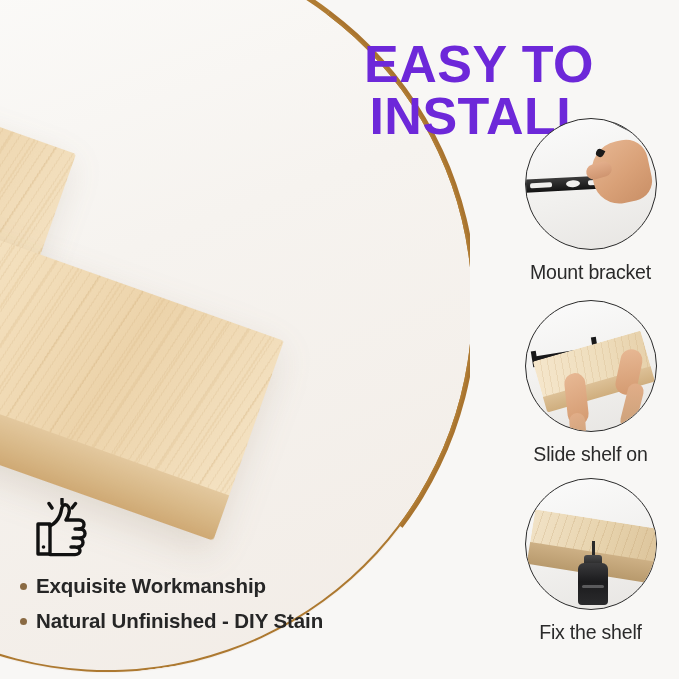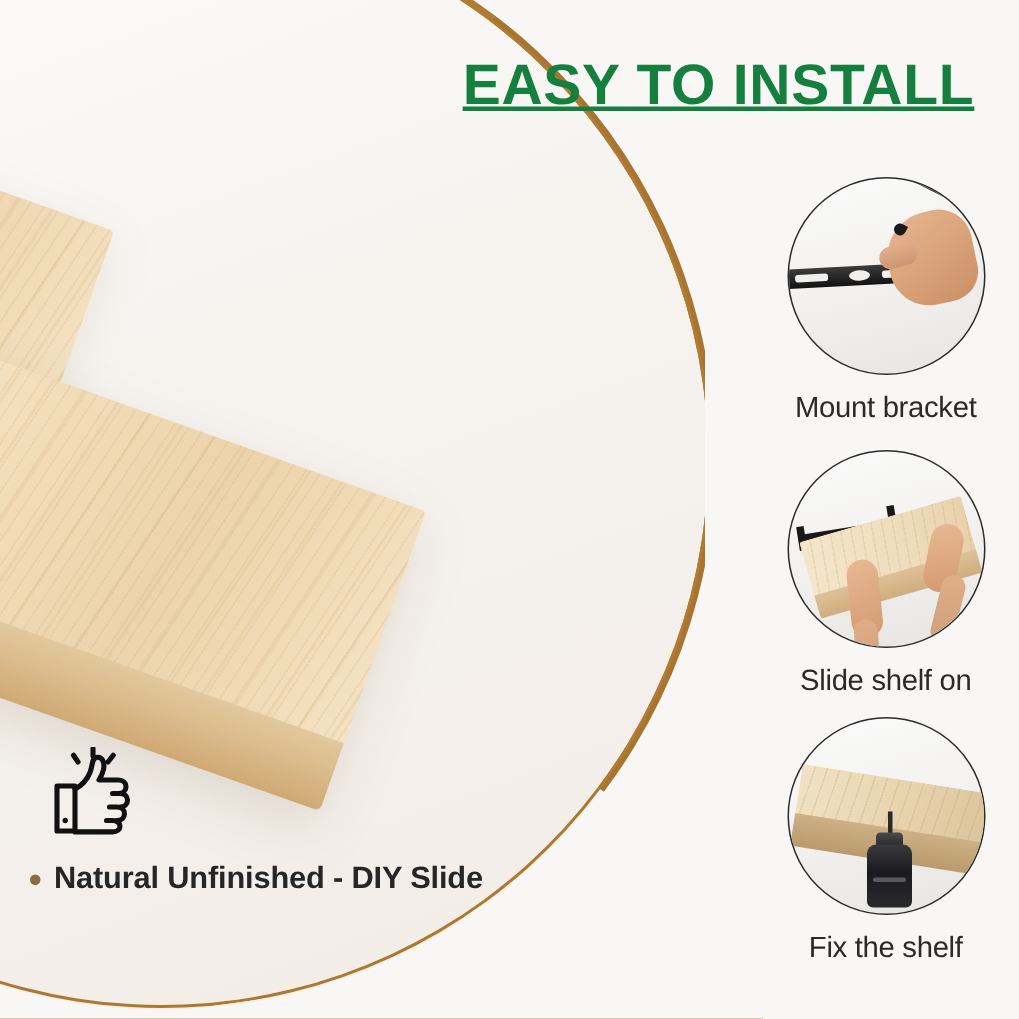--- a/index.html
+++ b/index.html
@@ -69,22 +69,22 @@
     transform:rotate(19.5deg);
     transform-origin:50% 50%;
     filter:drop-shadow(0 14px 18px rgba(120,95,60,.16));
   }
   #board2 .top{height:168px;border-radius:3px;}
   #board2 .edge{left:0;top:164px;width:100%;height:48px;border-radius:0 0 4px 4px;}
 
   
   .headline{
     position:absolute;left:296px;top:38px;width:366px;
-    font-size:38px;font-weight:bold;letter-spacing:.5px;
-    color:#15803d;line-height:1;text-align:center;text-decoration:underline;
+    font-size:52px;font-weight:bold;letter-spacing:.5px;
+    color:#6d28d9;line-height:1;text-align:center;
   }
 
   
   .features{position:absolute;left:20px;top:498px;width:360px;}
   .thumb-icon{width:64px;height:62px;display:block;margin-left:10px;}
   .feat-list{margin:14px 0 0 0;padding:0;list-style:none;}
   .feat-item{
     display:flex;align-items:center;gap:9px;
     font-size:20.5px;color:#262626;font-weight:600;
     letter-spacing:-.1px;margin-bottom:11px;white-space:nowrap;
@@ -245,21 +245,25 @@
         <path d="M41 49 h4 c3 0 5 1.8 5 3.8 c0 2.2 -2 3.8 -5 3.8 H20"></path>
         <path d="M32 6 V1"></path>
         <path d="M22 10 L19 5.5"></path>
         <path d="M42 10 L45.5 5.5"></path>
       </g>
       <circle cx="13.5" cy="49" r="1.8" fill="#111"></circle>
     </svg>
     <ul class="feat-list">
       <li class="feat-item">
         <span class="feat-dot"></span>
-        <span>Natural Unfinished - DIY Slide</span>
+        <span>Exquisite Workmanship</span>
+      </li>
+      <li class="feat-item">
+        <span class="feat-dot"></span>
+        <span>Natural Unfinished - DIY Stain</span>
       </li>
     </ul>
   </div>
 
   <div class="steps">
 
     <div class="step" id="step1">
       <div class="step-circle">
         <div class="s1-bracket">
           <div class="s1-slot a"></div>

